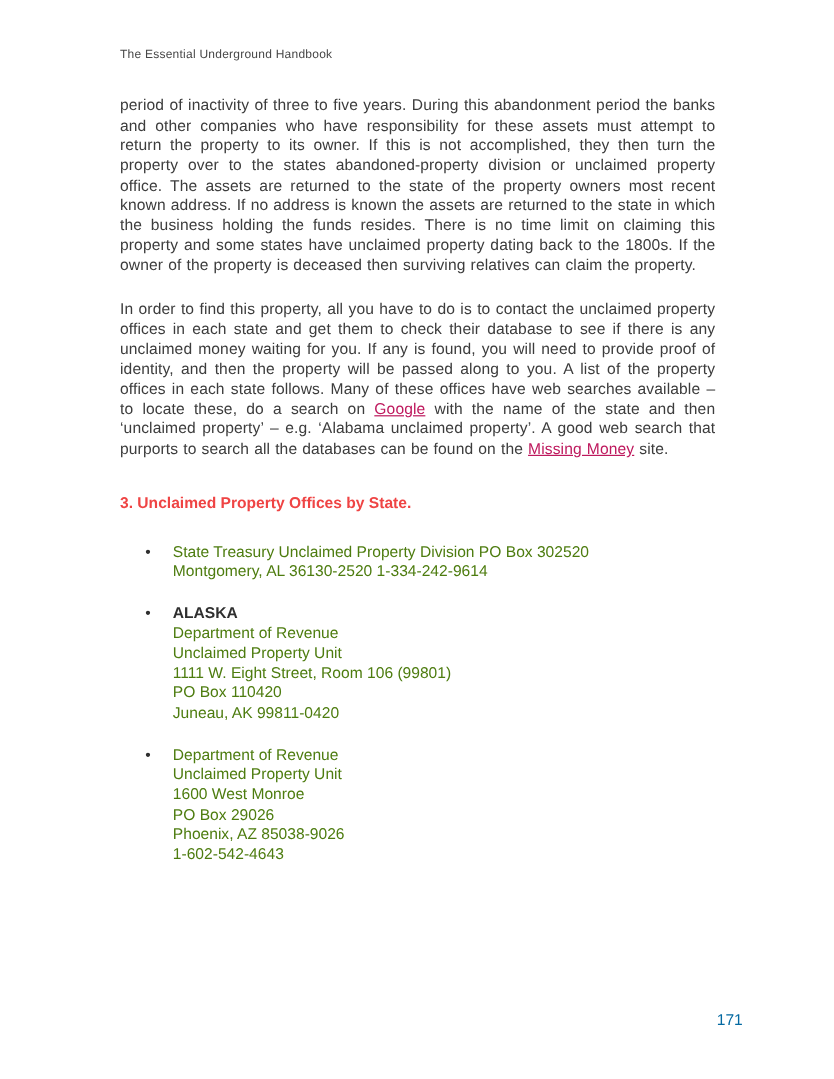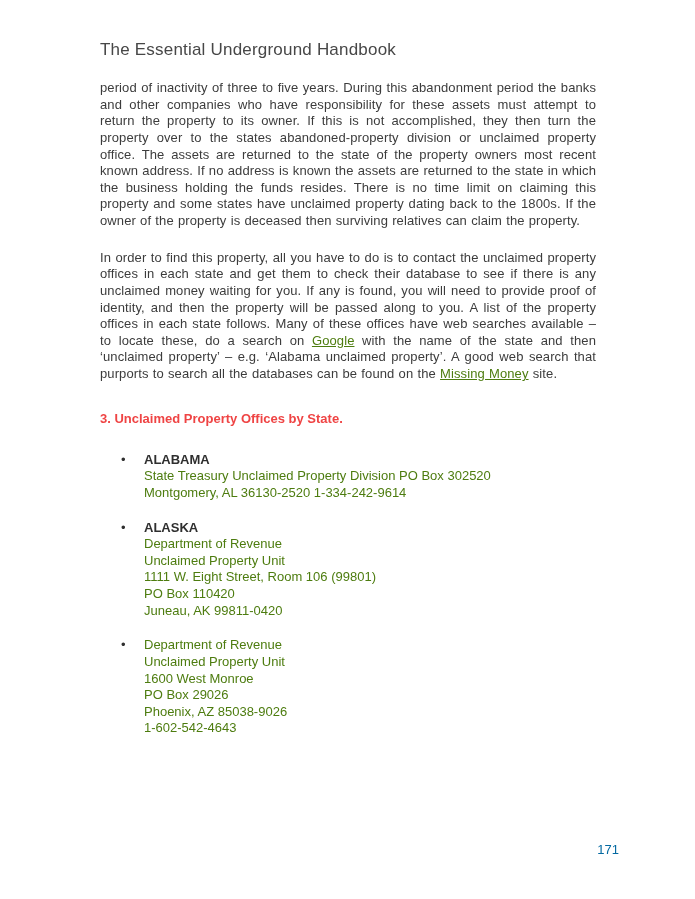--- a/index.html
+++ b/index.html
@@ -11,40 +11,40 @@
     margin: 0 auto;
     background: #ffffff;
     font-family: "Liberation Sans", sans-serif;
     color: #3c3c3c;
     overflow: hidden;
   }
   .running-header {
     position: absolute;
     top: 40px;
     left: 100px;
-    font-size: 17px;
+    font-size: 10px;
     letter-spacing: 0.2px;
     color: #474747;
   }
   .content {
     position: absolute;
     top: 80px;
     left: 100px;
     width: 496px;
   }
   p.body-text {
     font-size: 13px;
     line-height: 1.28;
     text-align: justify;
     margin-bottom: 20px;
     letter-spacing: 0.1px;
     word-spacing: 0.5px;
   }
   a.doc-link {
-    color: #4d7c0f;
+    color: #be185d;
     text-decoration: underline;
     cursor: pointer;
   }
   h3.section-heading {
     font-size: 13px;
     font-weight: bold;
     margin-top: 28px;
     margin-bottom: 26px;
     color: #ef4444;
   }
@@ -93,21 +93,20 @@
     <p class="body-text">period of inactivity of three to five years. During this abandonment period the banks and other companies who have responsibility for these assets must attempt to return the property to its owner. If this is not accomplished, they then turn the property over to the states abandoned-property division or unclaimed property office. The assets are returned to the state of the property owners most recent known address. If no address is known the assets are returned to the state in which the business holding the funds resides. There is no time limit on claiming this property and some states have unclaimed property dating back to the 1800s. If the owner of the property is deceased then surviving relatives can claim the property.</p>
 
     <p class="body-text"><span>In order to find this property, all you have to do is to contact the unclaimed property offices in each state and get them to check their database to see if there is any unclaimed money waiting for you. If any is found, you will need to provide proof of identity, and then the property will be passed along to you. A list of the property offices in each state follows. Many of these offices have web searches available – to locate these, do a search on </span><a class="doc-link">Google</a><span> with the name of the state and then ‘unclaimed property’ – e.g. ‘Alabama unclaimed property’. A good web search that purports to search all the databases can be found on the </span><a class="doc-link">Missing Money</a><span> site.</span></p>
 
     <h3 class="section-heading">3. Unclaimed Property Offices by State.</h3>
 
     <ul class="state-list">
 
       <li class="state-item">
         <span class="bullet">•</span>
-        <div class="state-name">ALABAMA</div>
         <div class="state-line">State Treasury Unclaimed Property Division PO Box 302520</div>
         <div class="state-line">Montgomery, AL 36130-2520 1-334-242-9614</div>
       </li>
 
       <li class="state-item">
         <span class="bullet">•</span>
         <div class="state-name">ALASKA</div>
         <div class="state-line">Department of Revenue</div>
         <div class="state-line">Unclaimed Property Unit</div>
         <div class="state-line">1111 W. Eight Street, Room 106 (99801)</div>

